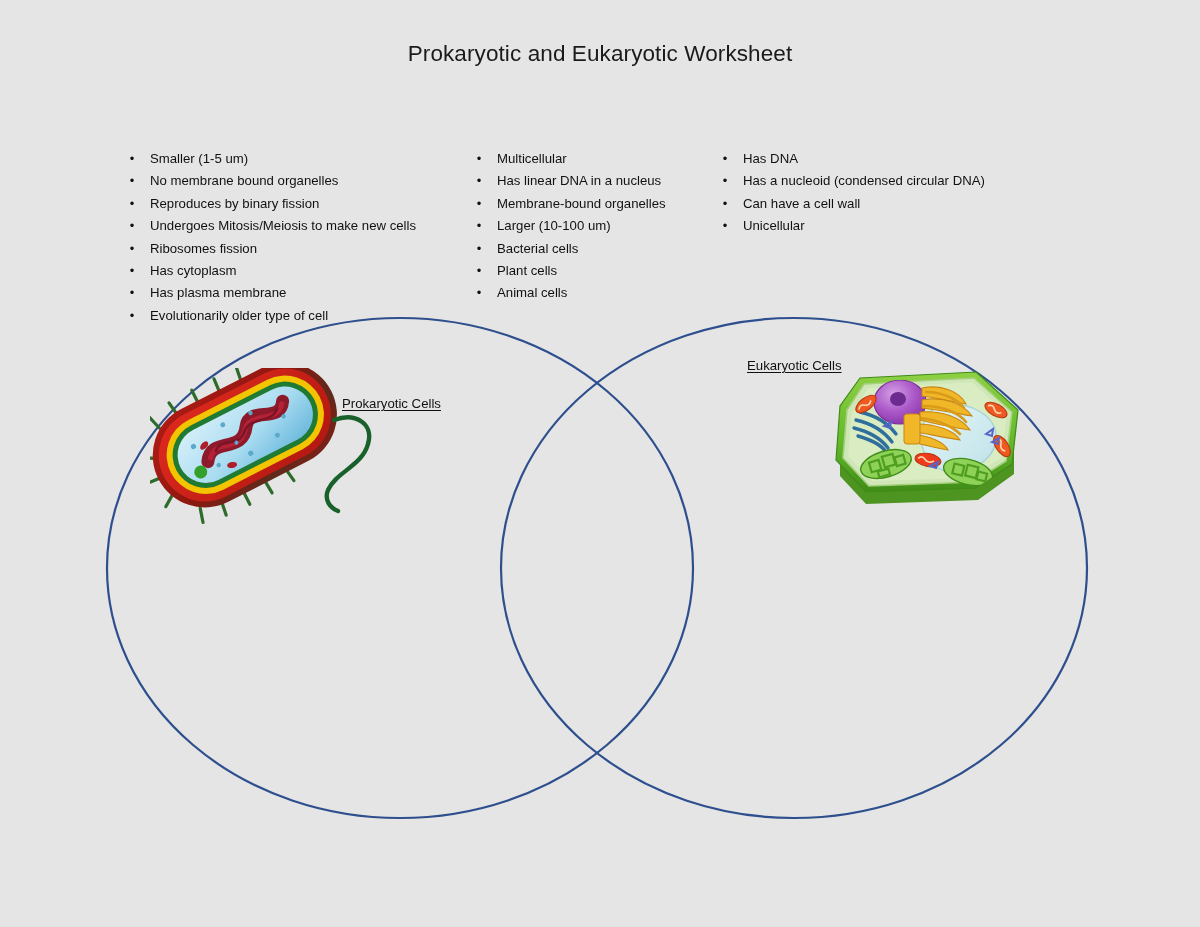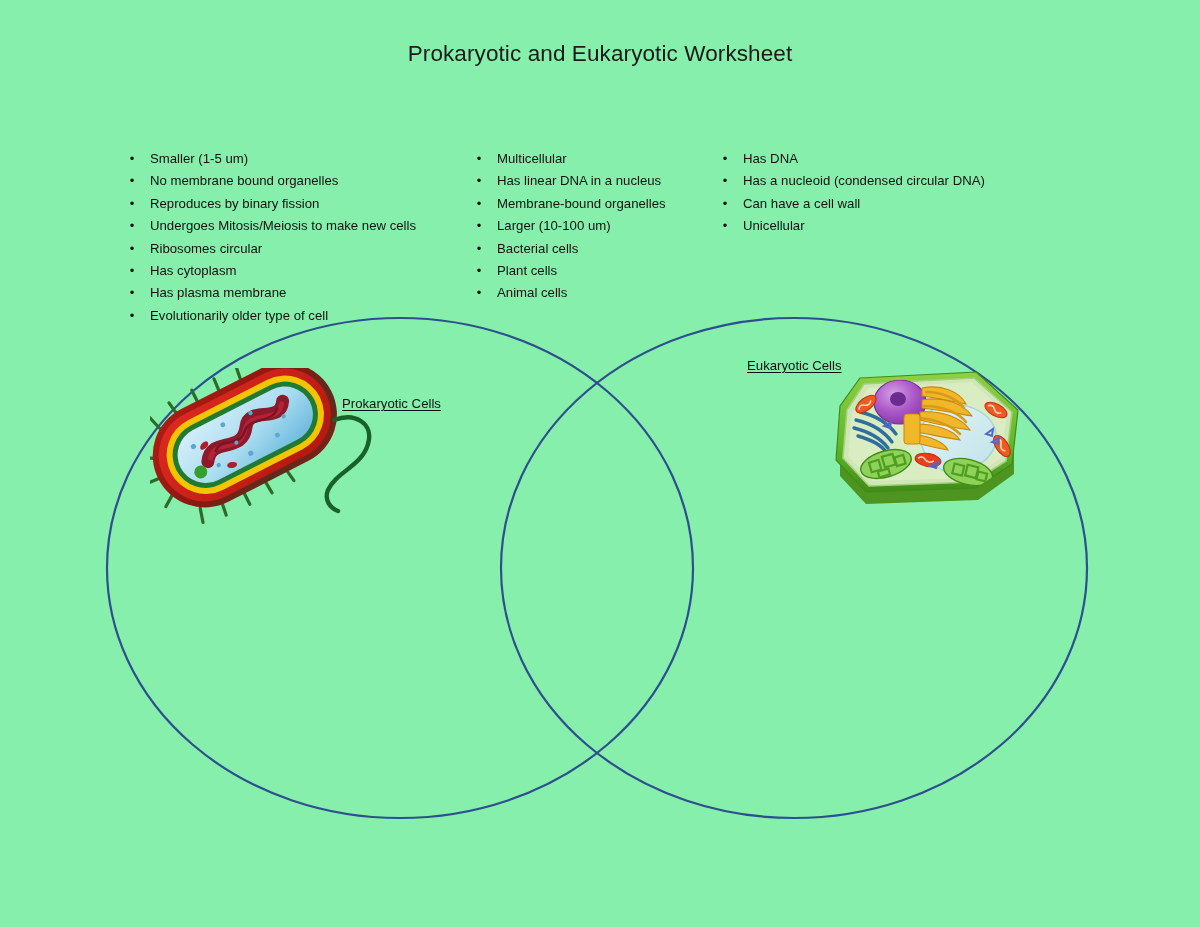--- a/index.html
+++ b/index.html
@@ -10,21 +10,21 @@
     background: #ffffff;
     font-family: "Liberation Sans", "DejaVu Sans", sans-serif;
     color: #000000;
     overflow: hidden;
   }
 
   #page {
     position: relative;
     width: 1200px;
     height: 927px;
-    background: #86efac;
+    background: #e5e5e5;
   }
 
   
   #doc-title {
     position: absolute;
     left: 0;
     top: 40px;
     width: 1200px;
     text-align: center;
     font-size: 22.5px;
@@ -114,21 +114,21 @@
 <div id="page">
 
   <div id="doc-title">Prokaryotic and Eukaryotic Worksheet</div>
 
 
   <div class="bullet-col" id="col-1">
       <div class="bullet-item"><span class="dot">•</span><span>Smaller (1-5 um)</span></div>
       <div class="bullet-item"><span class="dot">•</span><span>No membrane bound organelles</span></div>
       <div class="bullet-item"><span class="dot">•</span><span>Reproduces by binary fission</span></div>
       <div class="bullet-item"><span class="dot">•</span><span>Undergoes Mitosis/Meiosis to make new cells</span></div>
-      <div class="bullet-item"><span class="dot">•</span><span>Ribosomes circular</span></div>
+      <div class="bullet-item"><span class="dot">•</span><span>Ribosomes fission</span></div>
       <div class="bullet-item"><span class="dot">•</span><span>Has cytoplasm</span></div>
       <div class="bullet-item"><span class="dot">•</span><span>Has plasma membrane</span></div>
       <div class="bullet-item"><span class="dot">•</span><span>Evolutionarily older type of cell</span></div>
     </div>
   <div class="bullet-col" id="col-2">
       <div class="bullet-item"><span class="dot">•</span><span>Multicellular</span></div>
       <div class="bullet-item"><span class="dot">•</span><span>Has linear DNA in a nucleus</span></div>
       <div class="bullet-item"><span class="dot">•</span><span>Membrane-bound organelles</span></div>
       <div class="bullet-item"><span class="dot">•</span><span>Larger (10-100 um)</span></div>
       <div class="bullet-item"><span class="dot">•</span><span>Bacterial cells</span></div>

